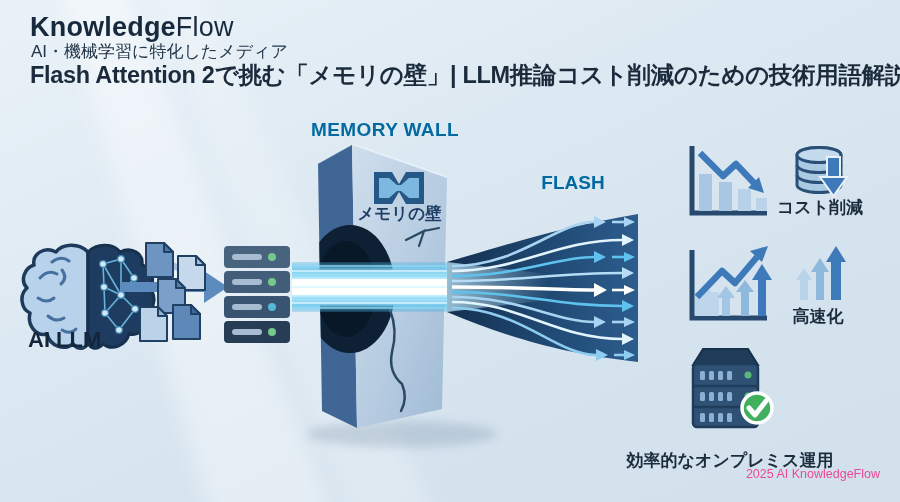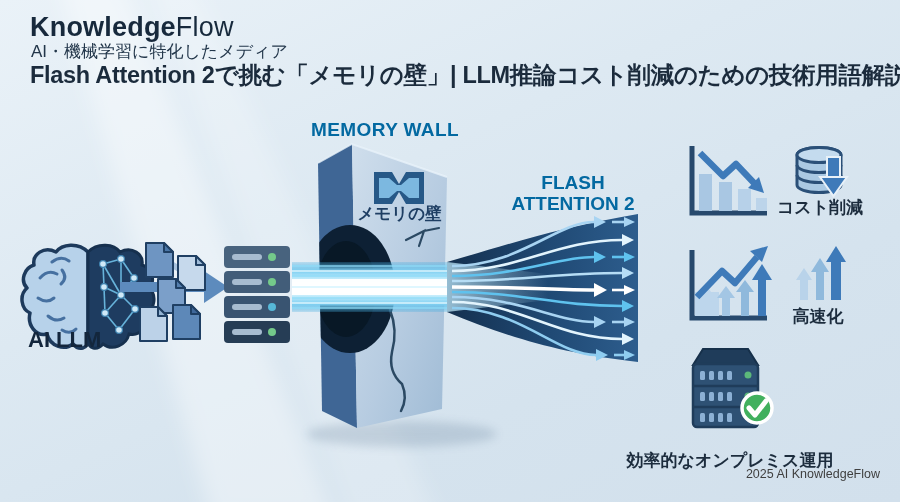--- a/index.html
+++ b/index.html
@@ -16,21 +16,21 @@
   .tagline{left:31px;top:40px;font-size:17px;font-weight:500;color:#22364a;}
   .title{left:30px;top:59px;font-size:23.5px;font-weight:800;letter-spacing:-.3px;color:#1b2b3c;}
   .lbl-wall{left:302px;top:119px;width:166px;text-align:center;font-size:19px;font-weight:800;letter-spacing:.4px;}
   .lbl-flash{left:492px;top:172px;width:162px;text-align:center;font-size:19px;font-weight:800;line-height:1.12;white-space:normal;}
   .lbl-bottleneck{left:352px;top:203px;width:95px;text-align:center;font-size:16.5px;font-weight:700;color:#1e3e63;}
   .lbl-aillm{left:28px;top:327px;width:112px;text-align:left;font-size:22px;font-weight:800;color:#13263c;}
   .benefit{font-size:17px;font-weight:700;text-align:center;color:#1c2c3d;}
   .benefit.b1{left:768px;top:196px;width:104px;}
   .benefit.b2{left:766px;top:305px;width:104px;}
   .benefit.b3{left:612px;top:449px;width:236px;}
-  .footer{right:20px;top:467px;font-size:12.5px;font-weight:400;color:#404040;}
+  .footer{right:20px;top:467px;font-size:12.5px;font-weight:400;color:#ec4899;}
 </style>
 </head>
 <body>
 
 <svg id="stage" viewBox="0 0 900 502">
   <defs>
     <filter id="soft" x="-60%" y="-60%" width="220%" height="220%">
         <feGaussianBlur stdDeviation="10"></feGaussianBlur>
       </filter>
     <filter id="soft2" x="-60%" y="-60%" width="220%" height="220%">
@@ -279,21 +279,21 @@
   </g>
 </svg>
 
 <div class="txt brand">
   <span class="b">Knowledge</span><span class="r">Flow</span>
 </div>
 <div class="txt tagline">AI・機械学習に特化したメディア</div>
 <div class="txt title">Flash Attention 2で挑む「メモリの壁」| LLM推論コスト削減のための技術用語解説</div>
 
 <div class="txt lbl-wall">MEMORY WALL</div>
-<div class="txt lbl-flash"><span>FLASH</span><br><span>ATTENTION 2</span></div>
+<div class="txt lbl-flash"><span>FLASH</span><br></div>
 <div class="txt lbl-bottleneck">メモリの壁</div>
 <div class="txt lbl-aillm">AI LLM</div>
 
 <div class="txt benefit b1">コスト削減</div>
 <div class="txt benefit b2">高速化</div>
 <div class="txt benefit b3">効率的なオンプレミス運用</div>
 
 <div class="txt footer">2025 AI KnowledgeFlow</div>
 
 </body></html>

